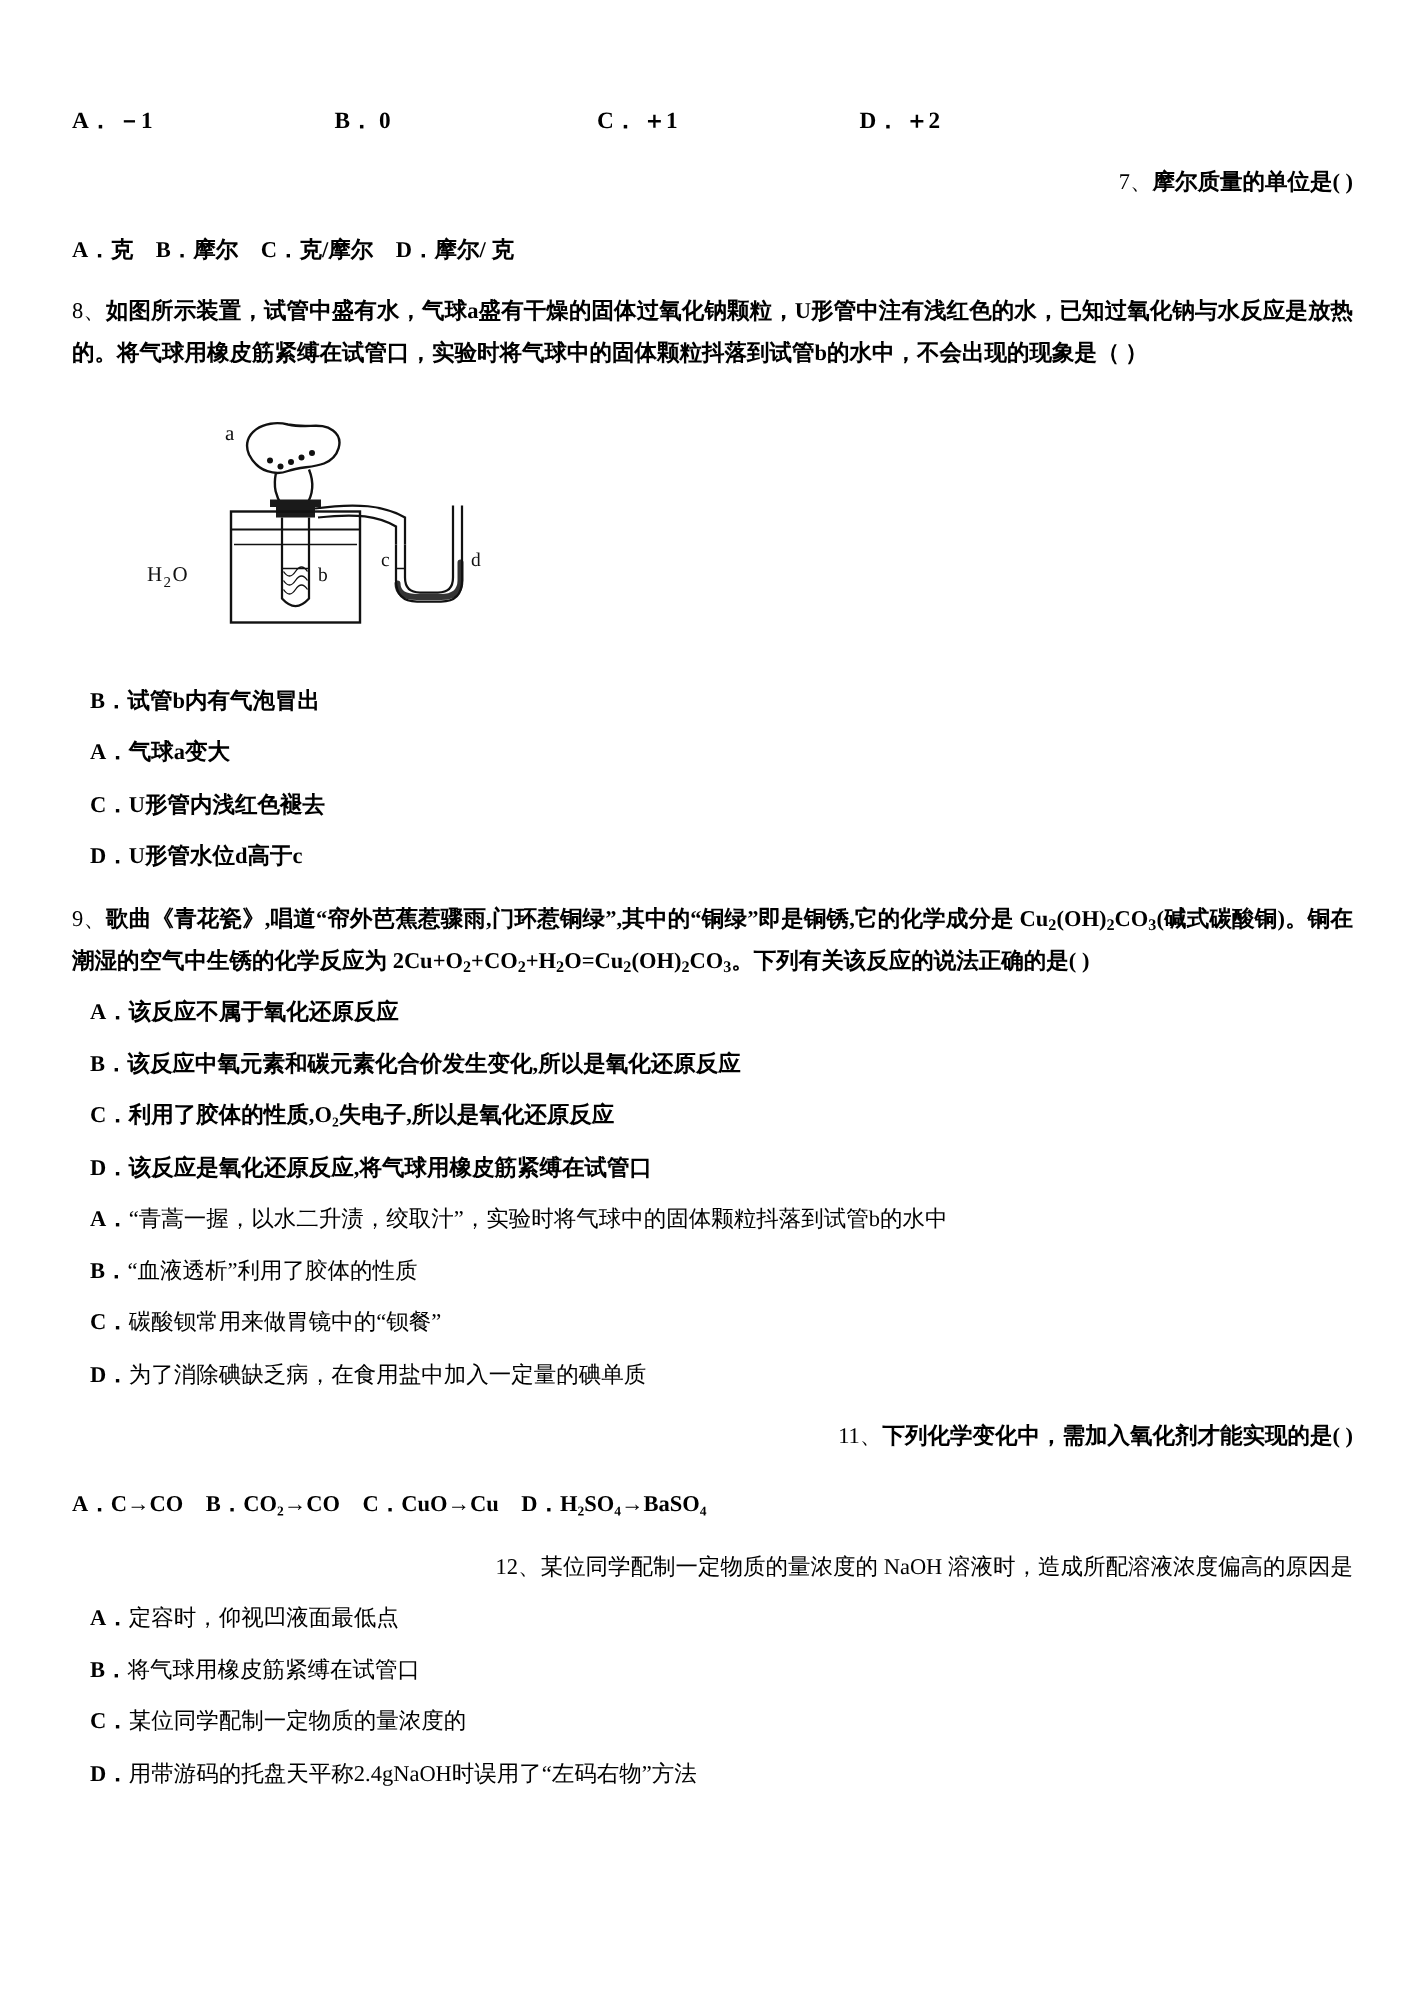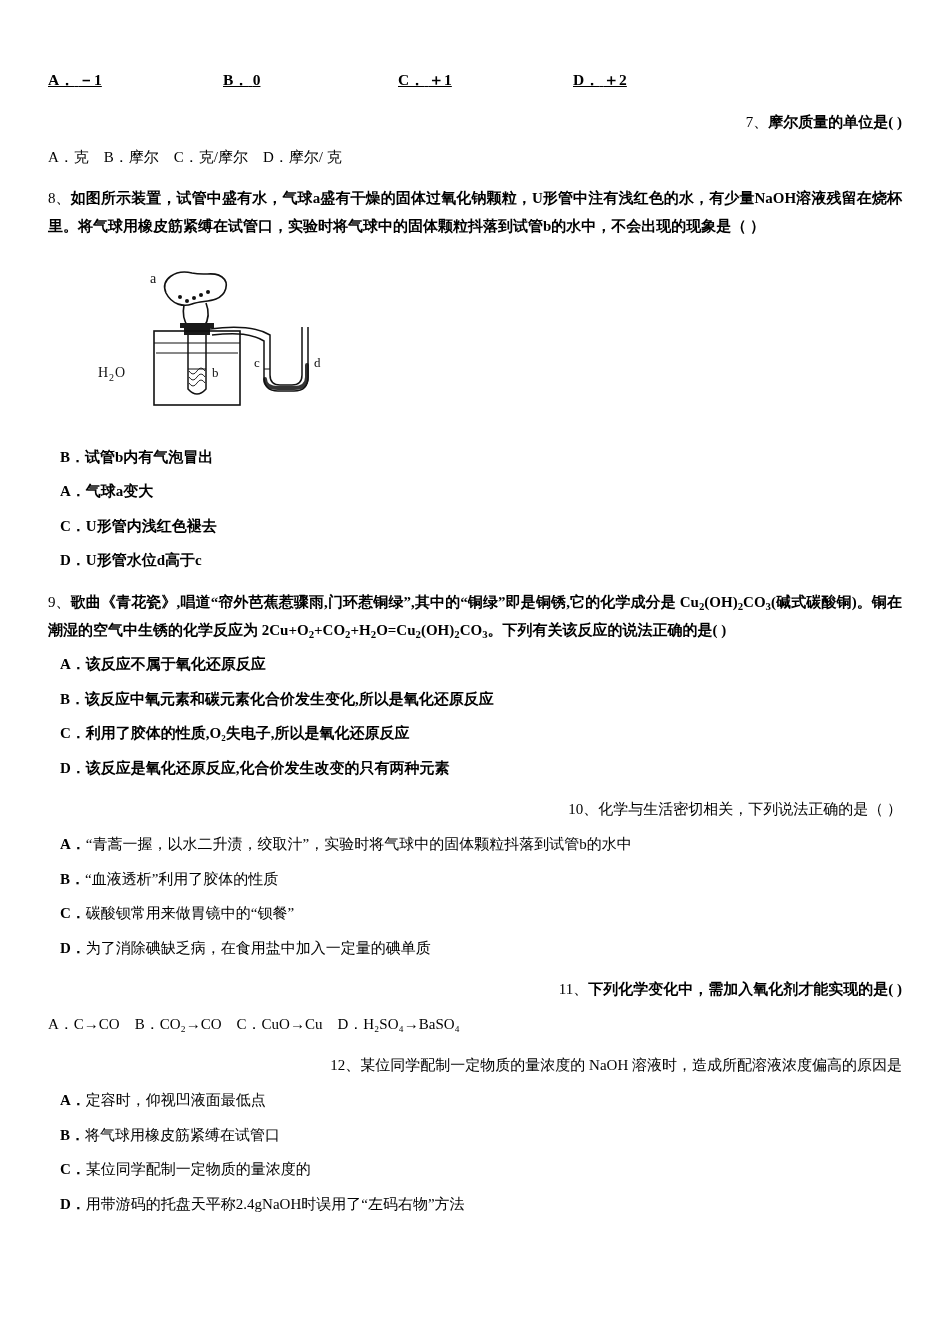--- a/index.html
+++ b/index.html
@@ -21,21 +21,20 @@
     box-sizing: border-box;
   }
   .row-opts {
     display: flex;
     font-weight: bold;
     font-size: 15.5px;
     margin: 0 0 18px 0;
   }
   .row-opts .cell {
     width: 175px;
-    text-decoration: underline;
   }
   .row-opts .cell:first-child {
     padding-left: 0px;
   }
   .q {
     font-size: 15px;
     line-height: 1.85;
     margin: 14px 0 4px 0;
     text-align: right;
   }
@@ -47,22 +46,22 @@
   }
   .opt {
     font-size: 15px;
     line-height: 1.9;
     font-weight: bold;
     margin: 6px 0 6px 12px;
   }
   .opt-inline {
     font-size: 15px;
     line-height: 1.9;
-    font-weight: normal;
-    margin: 6px 0 6px 0;
+    font-weight: bold;
+    margin: 16px 0 6px 0;
   }
   .opt-label {
     display: inline-block;
     min-width: 24px;
   }
   .opt-normal {
     font-weight: normal;
   }
   .bold {
     font-weight: bold;
@@ -107,21 +106,21 @@
       <span>＋2</span>
     </div>
   </div>
 
   <div class="q">
     <span class="q-num">7、</span><span class="q-head">摩尔质量的单位是( )</span>
   </div>
   <div class="opt-inline">A．克　B．摩尔　C．克/摩尔　D．摩尔/ 克</div>
 
   <div class="q q8-body">
-    <span class="q-num">8、</span><span class="q-head">如图所示装置，试管中盛有水，气球a盛有干燥的固体过氧化钠颗粒，U形管中注有浅红色的水，有少量NaOH溶液残留在烧杯里。将气球用橡皮筋紧缚在试管口，实验时将气球中的固体颗粒抖落到试管b的水中，不会出现的现象是（ ）</span>
+    <span class="q-num">8、</span><span class="q-head">如图所示装置，试管中盛有水，气球a盛有干燥的固体过氧化钠颗粒，U形管中注有浅红色的水，已知过氧化钠与水反应是放热的。将气球用橡皮筋紧缚在试管口，实验时将气球中的固体颗粒抖落到试管b的水中，不会出现的现象是（ ）</span>
   </div>
 
   <div class="figure">
     <svg width="420" height="160" viewBox="0 0 420 160">
 
       <path d="M78 36 C72 22 88 12 104 16 C118 19 126 14 134 20 C142 26 138 38 128 42 C120 45 112 44 104 47 C96 50 84 48 78 36 Z" fill="none" stroke="#111" stroke-width="1.6"></path>
 
       <circle cx="92" cy="40" r="2" fill="#111"></circle>
       <circle cx="99" cy="44" r="2" fill="#111"></circle>
       <circle cx="106" cy="41" r="2" fill="#111"></circle>
@@ -188,26 +187,23 @@
   <div class="opt">
     <span class="opt-label">A．</span><span>该反应不属于氧化还原反应</span>
   </div>
   <div class="opt">
     <span class="opt-label">B．</span><span>该反应中氧元素和碳元素化合价发生变化,所以是氧化还原反应</span>
   </div>
   <div class="opt">
     <span class="opt-label">C．</span><span>利用了胶体的性质,O₂失电子,所以是氧化还原反应</span>
   </div>
   <div class="opt">
-    <span class="opt-label">D．</span><span>该反应是氧化还原反应,化合价发生改变的只有两种元素</span>
-  </div>
-
-  <div class="q">
-    <span class="q-num">10、</span><span class="opt-normal">化学与生活密切相关，下列说法正确的是（      ）</span>
-  </div>
+    <span class="opt-label">D．</span><span>该反应是氧化还原反应,将气球用橡皮筋紧缚在试管口</span>
+  </div>
+
   <div class="opt">
     <span class="opt-label">A．</span><span class="opt-normal">“青蒿一握，以水二升渍，绞取汁”，实验时将气球中的固体颗粒抖落到试管b的水中</span>
   </div>
   <div class="opt">
     <span class="opt-label">B．</span><span class="opt-normal">“血液透析”利用了胶体的性质</span>
   </div>
   <div class="opt">
     <span class="opt-label">C．</span><span class="opt-normal">碳酸钡常用来做胃镜中的“钡餐”</span>
   </div>
   <div class="opt">

